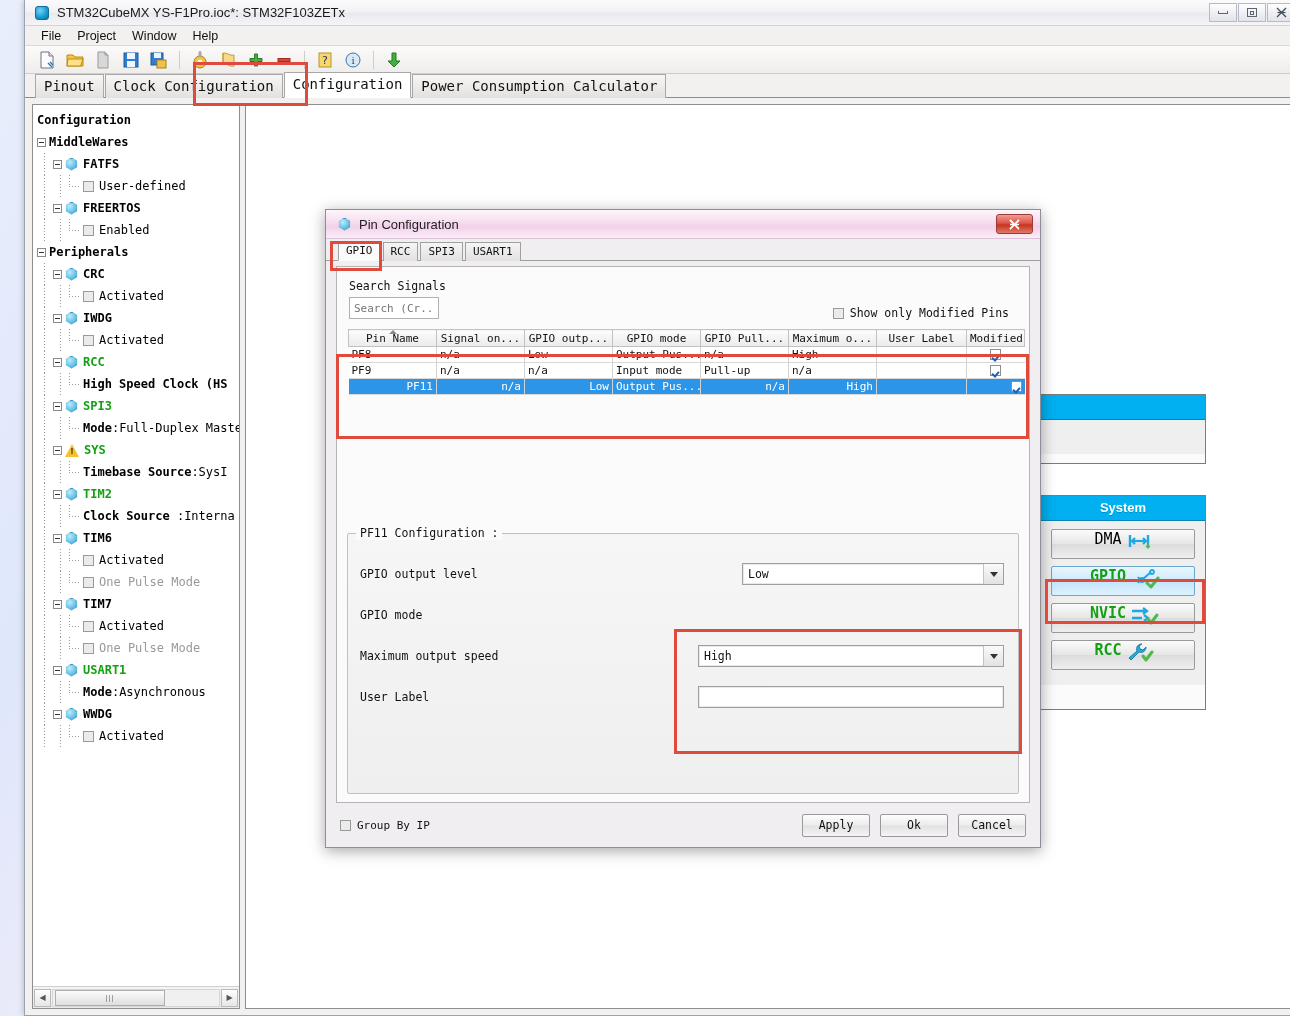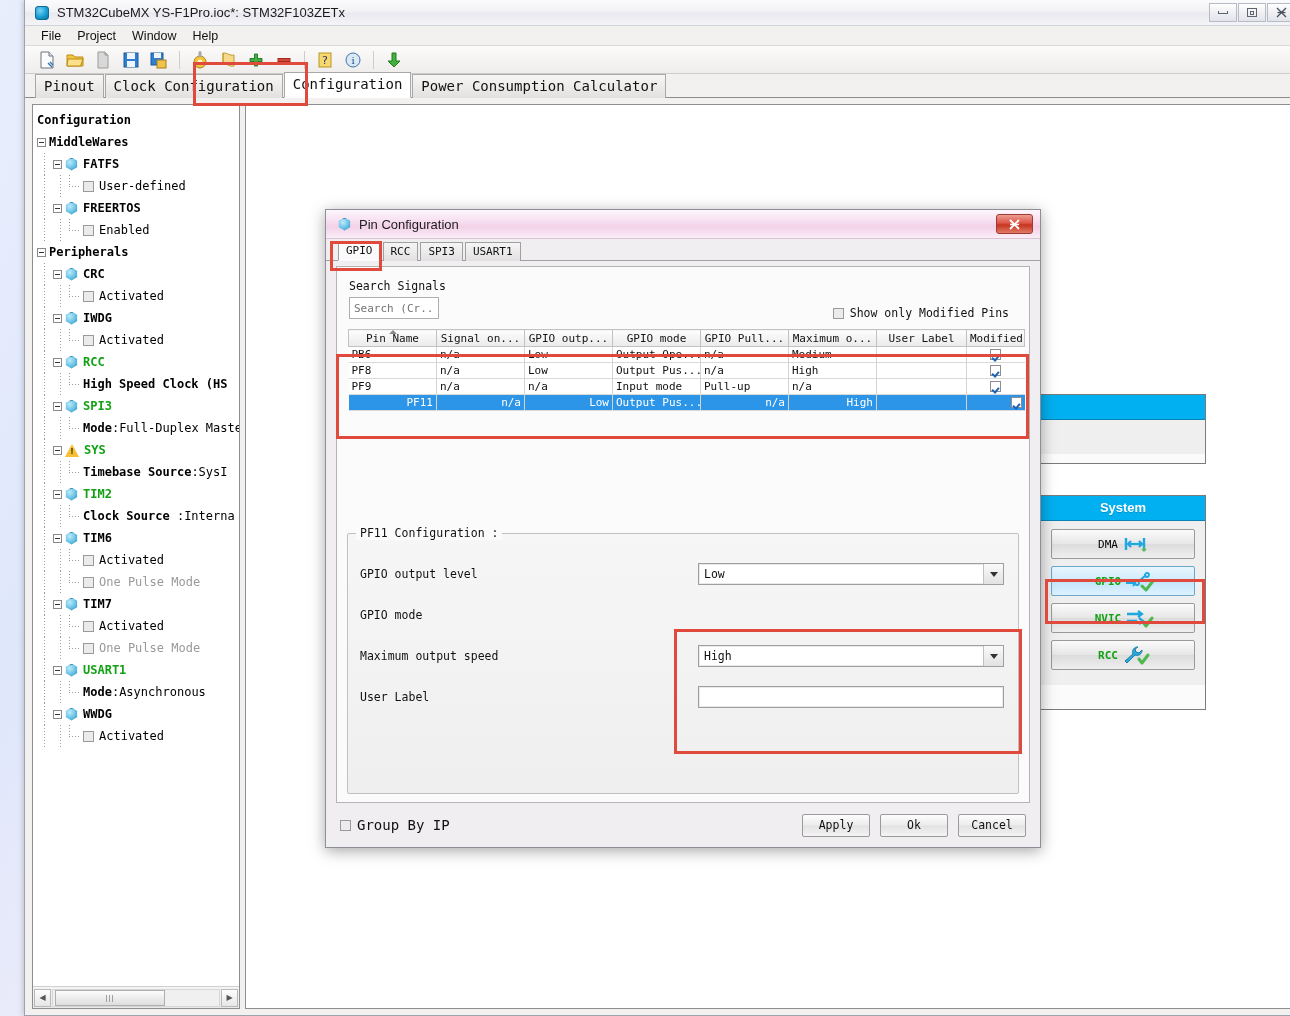--- a/index.html
+++ b/index.html
@@ -187,22 +187,22 @@
   .ip-panel{ position:absolute; background:#fbfbfb; border:1px solid #7b7b7b; }
   .ip-panel .hdr{
     background:#00b0f0; color:#ffffff; font-weight:bold; font-size:13px;
     text-align:center; padding:4px 0 5px 0; border-bottom:1px solid #0b82b6;
     text-shadow:0 1px 0 rgba(0,0,0,.18);
   }
   .ip-panel .body{ background:#efefef; padding:8px 10px; }
   .ip-btn{
     height:30px; margin:0 0 7px 0; border:1px solid #9a9a9a; border-radius:2px;
     background:linear-gradient(180deg,#fbfbfb 0%, #e6e6e6 50%, #dcdcdc 51%, #efefef 100%);
-    display:flex; align-items:center; justify-content:center; position:relative;
-    font-family:"DejaVu Sans Mono", monospace; font-size:11px;
+    display:flex; align-items:flex-start; justify-content:center; position:relative;
+    font-family:"DejaVu Sans Mono", monospace; font-size:15px;
   }
   .ip-btn.sel{
     background:linear-gradient(180deg,#e8f6fe 0%, #cfeafc 50%, #c3e4fb 51%, #ddf2ff 100%);
     border-color:#6ba8cb;
   }
   .ip-btn .lbl{ color:#000; margin-right:4px; }
   .ip-btn .lbl.green{ color:#12a112; font-weight:bold; }
   .ip-btn .gl{ width:26px;height:22px;position:relative; }
 
   
@@ -327,21 +327,21 @@
   .textbox{
     flex:1;height:22px;border:1px solid #9f9f9f;background:#fff;
     box-shadow:inset 0 0 0 1px #e9e9e9;
   }
 
   
   #dlg-footer{
     position:absolute; left:0; right:0; bottom:0; height:44px;
     background:#f0eef0; display:flex; align-items:center; padding:0 14px;
   }
-  #group-by-ip{ display:flex;align-items:center; font-family:"DejaVu Sans Mono", monospace; font-size:14px; color:#111;justify-content:space-between;}
+  #group-by-ip{ display:flex;align-items:center; font-family:"DejaVu Sans Mono", monospace; font-size:11px; color:#111;justify-content:space-between;}
   #group-by-ip .cbx{ margin-right:6px; }
   #dlg-footer .spacer{ flex:1; }
   .dlg-btn{
     width:68px;height:23px;margin-left:10px;
     border:1px solid #9a9a9a; border-radius:2px;
     background:linear-gradient(180deg,#fdfdfd 0%, #ececec 48%, #e2e2e2 52%, #f4f4f4 100%);
     font-family:"DejaVu Sans Mono", monospace; font-size:11.5px; color:#111;
     display:flex;align-items:center;justify-content:center;
   }
 
@@ -786,30 +786,20 @@
                 <th><span>Signal on...</span></th>
                 <th><span>GPIO outp...</span></th>
                 <th><span>GPIO mode</span></th>
                 <th><span>GPIO Pull...</span></th>
                 <th><span>Maximum o...</span></th>
                 <th><span>User Label</span></th>
                 <th><span>Modified</span></th>
               </tr>
             </thead>
           <tbody id="pin-tbody">
-              <tr class="">
-                <td style="border-left:none">PB6</td>
-                <td>n/a</td>
-                <td>Low</td>
-                <td>Output Ope...</td>
-                <td>n/a</td>
-                <td>Medium</td>
-                <td>&nbsp;</td>
-                <td class="center"><span class="tcbx"></span></td>
-              </tr>
               <tr class="">
                 <td style="border-left:none">PF8</td>
                 <td>n/a</td>
                 <td>Low</td>
                 <td>Output Pus...</td>
                 <td>n/a</td>
                 <td>High</td>
                 <td>&nbsp;</td>
                 <td class="center"><span class="tcbx"></span></td>
               </tr>
@@ -833,21 +823,21 @@
                 <td>&nbsp;</td>
                 <td class="center"><span class="tcbx"></span></td>
               </tr>
             </tbody>
         </table>
       </div>
 
       <div id="pf-config">
         <div class="legend">PF11 Configuration :</div>
 
-        <div class="cfg-row" style="top:28px;">
+        <div class="cfg-row" style="top:28px;gap:44px;">
           <span class="clbl">GPIO output level</span>
           <span class="combo">
             <span>Low</span>
             <span class="arrowbox">
                 <i></i>
               </span>
           </span>
         </div>
 
         <div class="cfg-row" style="top:69px;">

